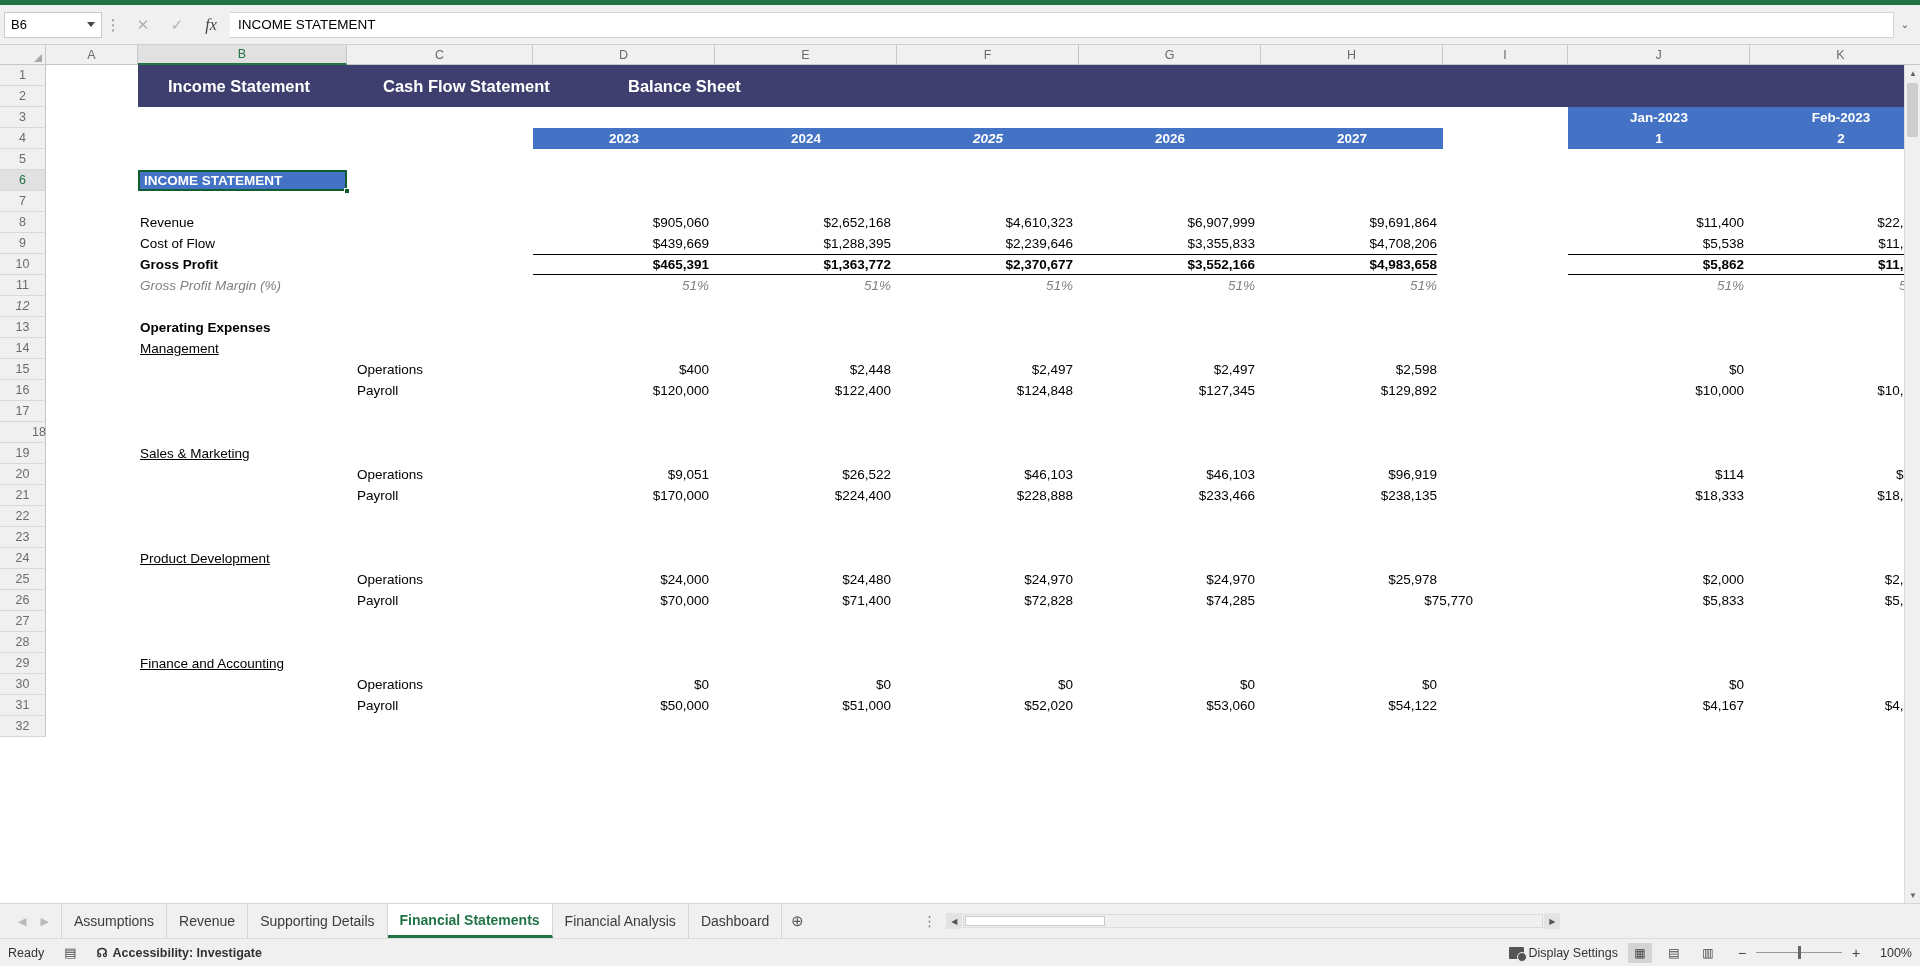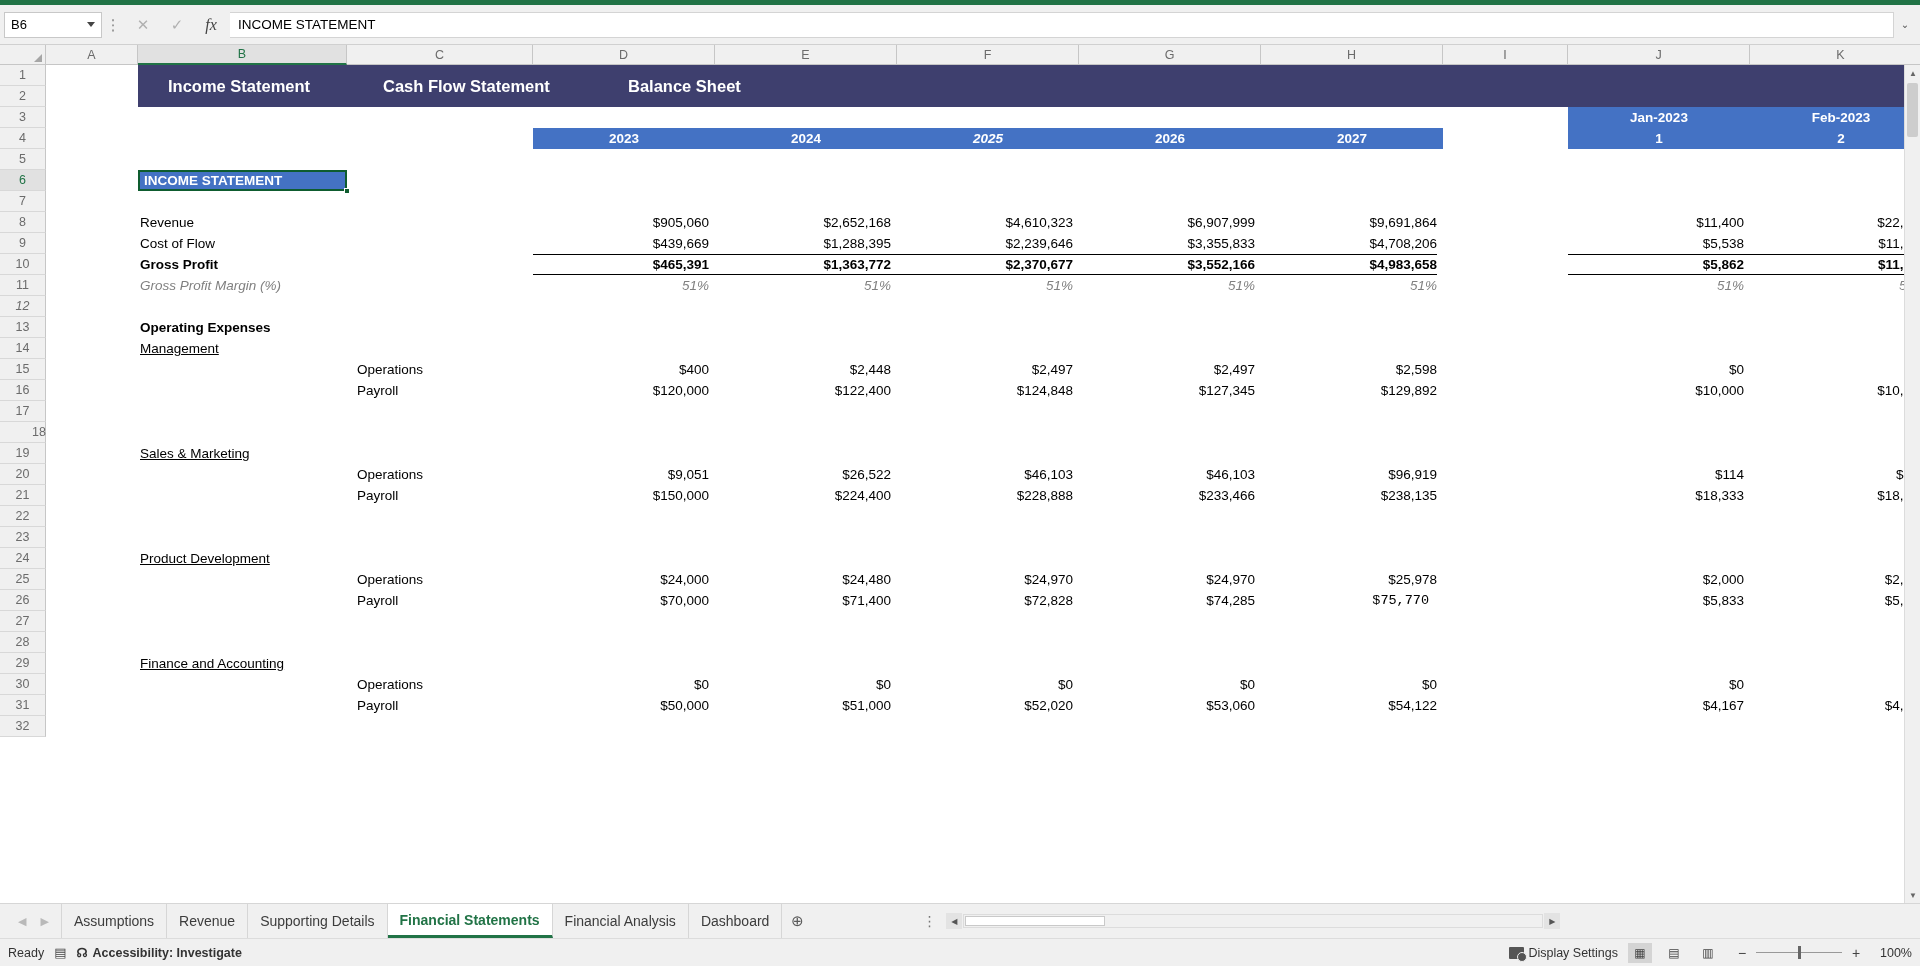--- a/index.html
+++ b/index.html
@@ -107,21 +107,21 @@
   .hs-track { height:14px; background:#f0f0f0; flex:1; position:relative;
      border:1px solid #dcdcdc; margin:0 1px; max-width:580px; }
   .hs-thumb { position:absolute; left:1px; top:1px; bottom:1px; width:140px; background:#fff;
      border:1px solid #c9c9c9; }
   .hs-right { width:16px; height:16px; background:#e3e3e3; display:flex;
      align-items:center; justify-content:center; font-size:8px; color:#555; }
 
   
   .statusbar { flex:0 0 28px; display:flex; align-items:center; background:#f0f0f0;
      border-top:1px solid #dcdcdc; font-size:12.5px; color:#333; padding:0 8px; }
-  .sb-left { display:flex; align-items:center; gap:10px; }
+  .sb-left { display:flex; align-items:center; gap:20px; }
   .sb-ready { font-size:12.5px; }
   .sb-icon { font-size:13px; color:#444; }
   .sb-acc { display:flex; align-items:center; gap:5px; font-weight:bold; font-size:12.5px; }
   .sb-right { margin-left:auto; display:flex; align-items:center; gap:10px; }
   .disp { display:flex; align-items:center; gap:4px; font-size:12.5px; }
   .dispicon { width:15px; height:12px; background:#555; border-radius:1px; position:relative; }
   .dispicon::after { content:""; position:absolute; right:-3px; bottom:-3px; width:8px;
      height:8px; border-radius:50%; background:#555; border:1px solid #f0f0f0; }
   .viewbtn { width:24px; height:20px; display:flex; align-items:center;
      justify-content:center; font-size:12px; color:#444; }
@@ -288,42 +288,42 @@
         <div class="cell und" style="left: 94px; top: 378px; width: 329px; height: 21px; justify-content: flex-start;">Sales &amp; Marketing</div>
         <div class="cell " style="left: 311px; top: 399px; width: 306px; height: 21px; justify-content: flex-start;">Operations</div>
         <div class="cell r" style="left: 487px; top: 399px; width: 176px; height: 21px;">$9,051</div>
         <div class="cell r" style="left: 669px; top: 399px; width: 176px; height: 21px;">$26,522</div>
         <div class="cell r" style="left: 851px; top: 399px; width: 176px; height: 21px;">$46,103</div>
         <div class="cell r" style="left: 1033px; top: 399px; width: 176px; height: 21px;">$46,103</div>
         <div class="cell r" style="left: 1215px; top: 399px; width: 176px; height: 21px;">$96,919</div>
         <div class="cell r" style="left: 1522px; top: 399px; width: 176px; height: 21px;">$114</div>
         <div class="cell r" style="left: 1704px; top: 399px; width: 176px; height: 21px;">$228</div>
         <div class="cell " style="left: 311px; top: 420px; width: 306px; height: 21px; justify-content: flex-start;">Payroll</div>
-        <div class="cell r" style="left: 487px; top: 420px; width: 176px; height: 21px;">$150,000</div>
+        <div class="cell r" style="left: 487px; top: 420px; width: 176px; height: 21px;">$170,000</div>
         <div class="cell r" style="left: 669px; top: 420px; width: 176px; height: 21px;">$224,400</div>
         <div class="cell r" style="left: 851px; top: 420px; width: 176px; height: 21px;">$228,888</div>
         <div class="cell r" style="left: 1033px; top: 420px; width: 176px; height: 21px;">$233,466</div>
         <div class="cell r" style="left: 1215px; top: 420px; width: 176px; height: 21px;">$238,135</div>
         <div class="cell r" style="left: 1522px; top: 420px; width: 176px; height: 21px;">$18,333</div>
         <div class="cell r" style="left: 1704px; top: 420px; width: 176px; height: 21px;">$18,333</div>
         <div class="cell und" style="left: 94px; top: 483px; width: 329px; height: 21px; justify-content: flex-start;">Product Development</div>
         <div class="cell " style="left: 311px; top: 504px; width: 306px; height: 21px; justify-content: flex-start;">Operations</div>
         <div class="cell r" style="left: 487px; top: 504px; width: 176px; height: 21px;">$24,000</div>
         <div class="cell r" style="left: 669px; top: 504px; width: 176px; height: 21px;">$24,480</div>
         <div class="cell r" style="left: 851px; top: 504px; width: 176px; height: 21px;">$24,970</div>
         <div class="cell r" style="left: 1033px; top: 504px; width: 176px; height: 21px;">$24,970</div>
         <div class="cell r" style="left: 1215px; top: 504px; width: 176px; height: 21px;">$25,978</div>
         <div class="cell r" style="left: 1522px; top: 504px; width: 176px; height: 21px;">$2,000</div>
         <div class="cell r" style="left: 1704px; top: 504px; width: 176px; height: 21px;">$2,000</div>
         <div class="cell " style="left: 311px; top: 525px; width: 306px; height: 21px; justify-content: flex-start;">Payroll</div>
         <div class="cell r" style="left: 487px; top: 525px; width: 176px; height: 21px;">$70,000</div>
         <div class="cell r" style="left: 669px; top: 525px; width: 176px; height: 21px;">$71,400</div>
         <div class="cell r" style="left: 851px; top: 525px; width: 176px; height: 21px;">$72,828</div>
         <div class="cell r" style="left: 1033px; top: 525px; width: 176px; height: 21px;">$74,285</div>
-        <div class="cell r" style="left: 1207px; top: 525px; width: 176px; height: 21px; font-family: Liberation Mono, monospace;">$75,770</div>
+        <div class="cell r" style="left: 1251px; top: 525px; width: 176px; height: 21px;">$75,770</div>
         <div class="cell r" style="left: 1522px; top: 525px; width: 176px; height: 21px;">$5,833</div>
         <div class="cell r" style="left: 1704px; top: 525px; width: 176px; height: 21px;">$5,833</div>
         <div class="cell und" style="left: 94px; top: 588px; width: 329px; height: 21px; justify-content: flex-start; text-align: right;">Finance and Accounting</div>
         <div class="cell " style="left: 311px; top: 609px; width: 306px; height: 21px; justify-content: flex-start;">Operations</div>
         <div class="cell r" style="left: 487px; top: 609px; width: 176px; height: 21px;">$0</div>
         <div class="cell r" style="left: 669px; top: 609px; width: 176px; height: 21px;">$0</div>
         <div class="cell r" style="left: 851px; top: 609px; width: 176px; height: 21px;">$0</div>
         <div class="cell r" style="left: 1033px; top: 609px; width: 176px; height: 21px;">$0</div>
         <div class="cell r" style="left: 1215px; top: 609px; width: 176px; height: 21px;">$0</div>
         <div class="cell r" style="left: 1522px; top: 609px; width: 176px; height: 21px;">$0</div>

